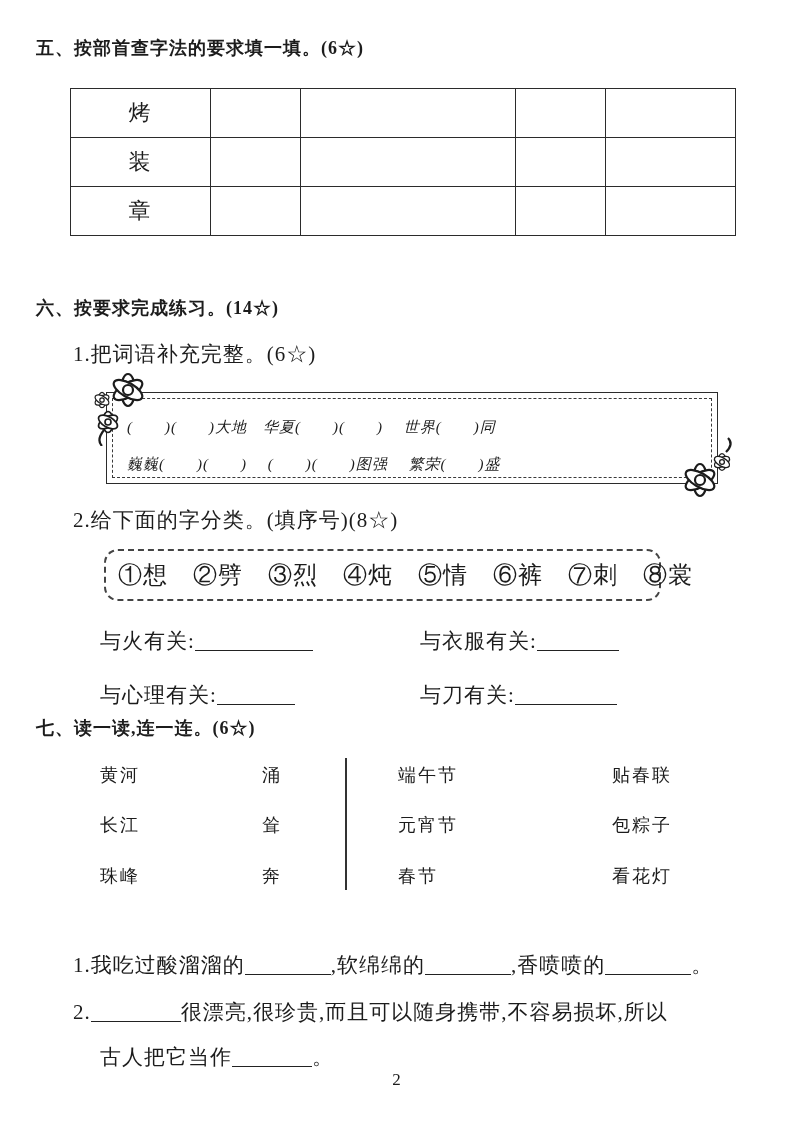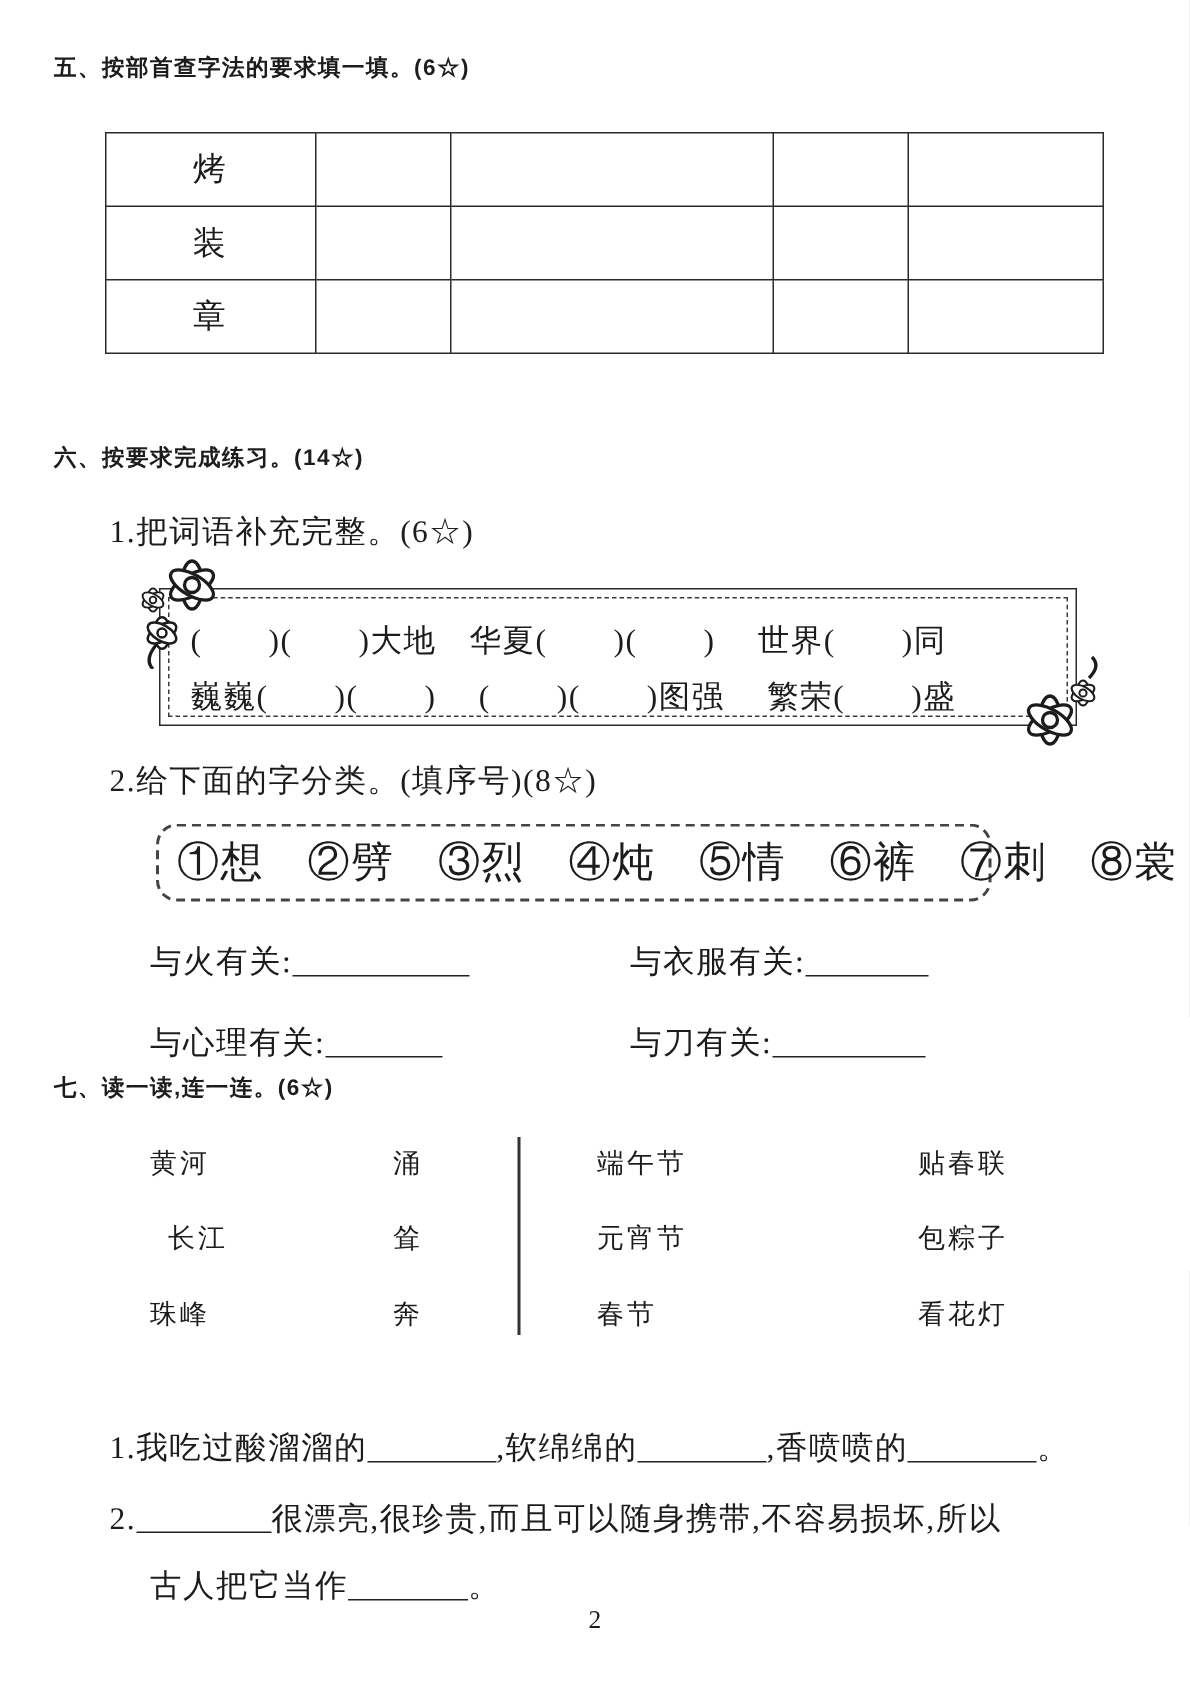--- a/index.html
+++ b/index.html
@@ -3,50 +3,50 @@
 <meta charset="utf-8">
 <style>
   html,body{margin:0;padding:0;background:#e8e8e8;}
   .page{
     position:relative;width:793px;height:1122px;background:#ffffff;
     margin:0 auto;overflow:hidden;color:#1c1c1c;
     font-family:"Liberation Serif","DejaVu Serif",serif;
   }
   .abs{position:absolute;}
   .h-title{
-    font-family:Liberation Sans, sans-serif;
-    font-weight:700;font-size:15px;letter-spacing:1px;white-space:nowrap;
+    font-family:Liberation Serif, serif;
+    font-weight:700;font-size:18px;letter-spacing:1px;white-space:nowrap;
   }
   .sub-title{font-size:21px;letter-spacing:1px;white-space:nowrap;}
   
   table.lookup{border-collapse:collapse;table-layout:fixed;}
   table.lookup td,table.lookup th{
     border:1.6px solid #2b2b2b;font-weight:normal;
     font-size:20px;text-align:center;vertical-align:middle;
     letter-spacing:2px;
   }
   table.lookup th{height:44px;}
   table.lookup td{height:46px;font-size:22px;}
   
   .word-box{
     border:1.6px solid #2b2b2b;
   }
   .word-box .inner{
     position:absolute;left:5px;top:5px;right:5px;bottom:5px;
     border:1.3px dashed #3a3a3a;
     padding:10px 4px 0 14px;box-sizing:border-box;
   }
-  .word-line{font-size:21px;letter-spacing:1px;white-space:pre;line-height:37px;}
+  .word-line{font-size:15px;letter-spacing:1px;white-space:pre;line-height:37px;font-style:italic;}
   
   .classify-box{
     border:2px dashed #444;border-radius:14px;
     display:flex;align-items:center;box-sizing:border-box;
     padding-left:12px;
   }
-  .classify-box .chars{font-size:28px;letter-spacing:1px;white-space:pre;}
+  .classify-box .chars{font-size:24px;letter-spacing:1px;white-space:pre;}
   .blank{
     display:inline-block;border-bottom:1.6px solid #222;
     height:1em;margin-bottom:-3px;
   }
   .cat-label{font-size:21px;letter-spacing:1px;white-space:nowrap;}
   .match-item{font-size:18px;letter-spacing:2px;white-space:nowrap;}
   .vline{background:#333;width:1.6px;}
   .sentence{font-size:21px;letter-spacing:1px;white-space:nowrap;}
   .pagenum{width:100%;text-align:center;font-size:17px;}
   .flower{pointer-events:none;}
@@ -158,21 +158,21 @@
   <div class="abs cat-label" style="left:100px;top:681px;">
     <span>与心理有关:</span><span class="blank" style="width:78px;"></span>
   </div>
   <div class="abs cat-label" style="left:420px;top:681px;">
     <span>与刀有关:</span><span class="blank" style="width:102px;"></span>
   </div>
 
   <div class="abs h-title" style="left:36px;top:716px;">七、读一读,连一连。(6☆)</div>
 
   <div class="abs match-item" style="left:100px;top:763px;">黄河</div>
-  <div class="abs match-item" style="left:100px;top:813px;margin-left:12px;">长江</div>
+  <div class="abs match-item" style="left:100px;top:813px;">长江</div>
   <div class="abs match-item" style="left:100px;top:864px;">珠峰</div>
 
   <div class="abs match-item" style="left:262px;top:763px;">涌</div>
   <div class="abs match-item" style="left:262px;top:813px;">耸</div>
   <div class="abs match-item" style="left:262px;top:864px;">奔</div>
 
   <div class="abs vline" style="left:345px;top:758px;height:132px;"></div>
 
   <div class="abs match-item" style="left:398px;top:763px;">端午节</div>
   <div class="abs match-item" style="left:398px;top:813px;">元宵节</div>

